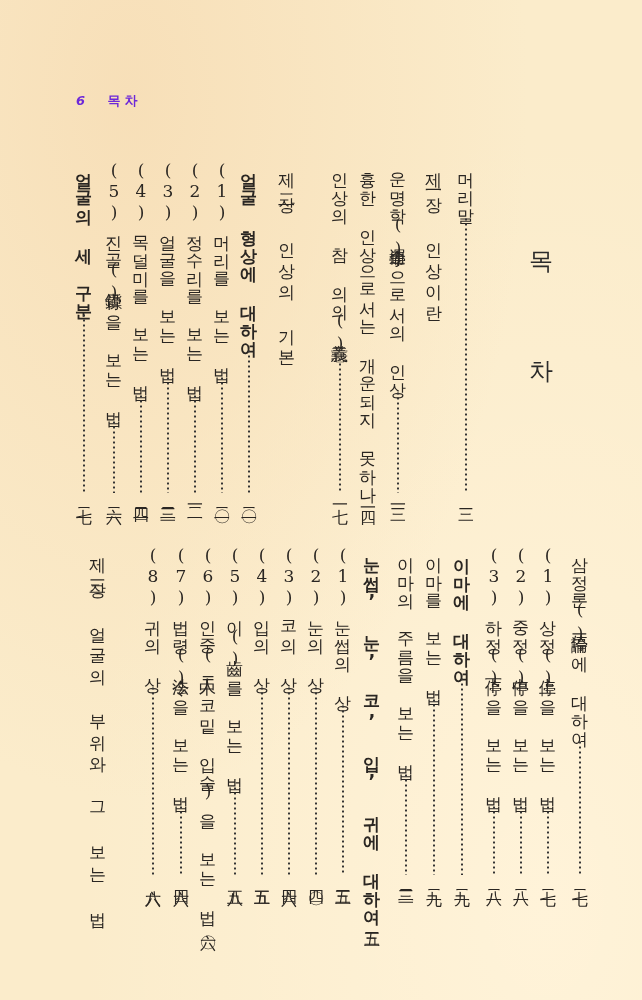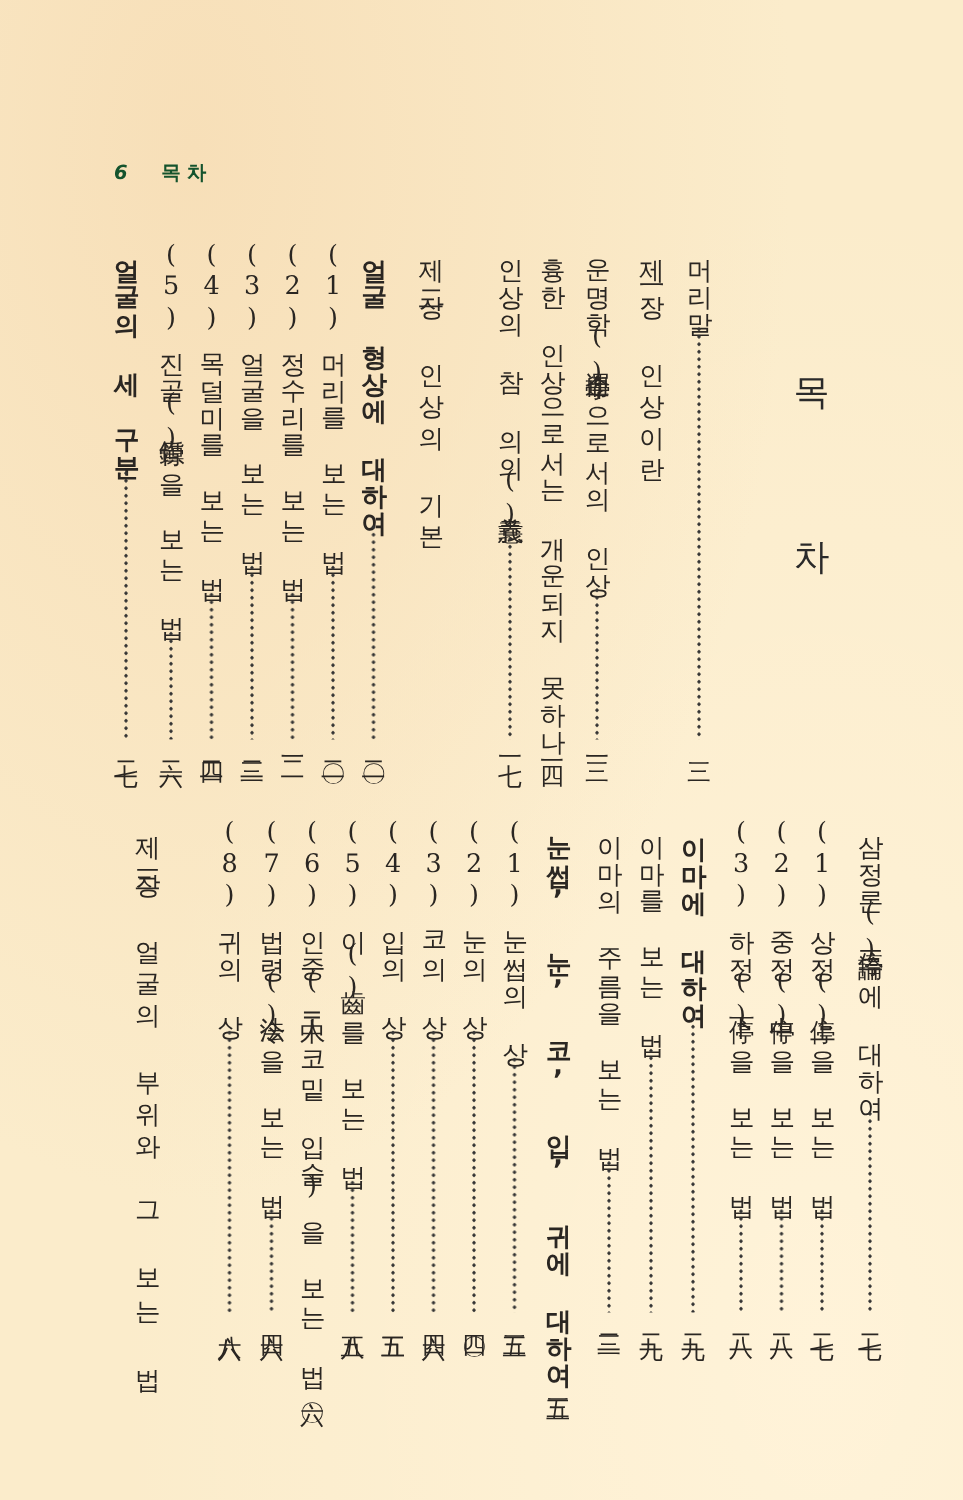--- a/index.html
+++ b/index.html
@@ -7,22 +7,22 @@
     width: 642px; height: 1000px; overflow: hidden;
     background: #fbeccb;
     background-image: radial-gradient(ellipse at 20% 10%, #f7dfb8 0%, rgba(247,223,184,0) 55%),
                       radial-gradient(ellipse at 85% 90%, #fff3d9 0%, rgba(255,243,217,0) 60%);
     position: relative;
     font-family: "DejaVu Serif", "Liberation Serif", serif;
     color: #2a2622;
   }
   .page { position: absolute; inset: 0; }
   .header {
-    position: absolute; left: 76px; top: 106px;
-    font-size: 13px; font-weight: bold; color: #14532d; letter-spacing: 4px;
+    position: absolute; left: 76px; top: 92px;
+    font-size: 13px; font-weight: bold; color: #6d28d9; letter-spacing: 4px;
     font-family: "DejaVu Sans", sans-serif;
   }
   .header .pnum { margin-right: 10px; font-style: italic; }
   .title-char {
     position: absolute; left: 526px; width: 30px; text-align: center;
     font-size: 24px; font-family: "DejaVu Sans", sans-serif; color: #2a2a2a;
   }
   .col {
     position: absolute; writing-mode: vertical-rl; text-orientation: upright;
     width: 26px; display: flex; flex-direction: row; align-items: center;

